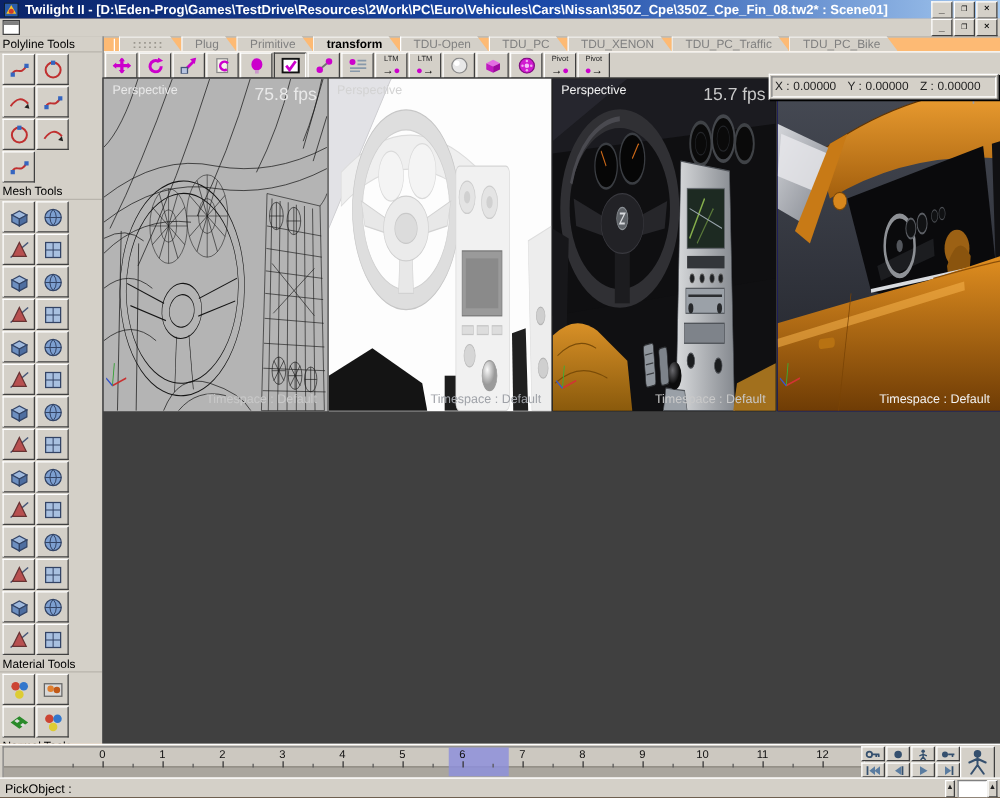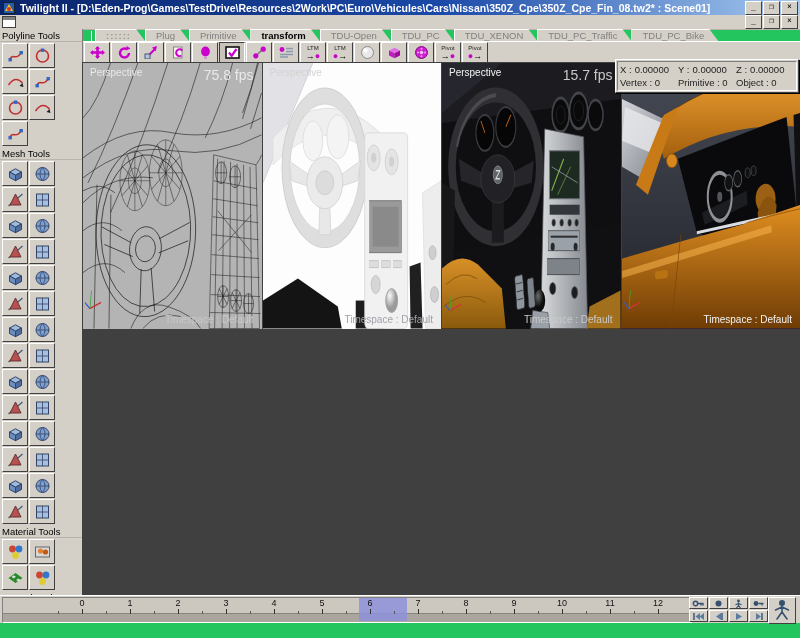--- a/index.html
+++ b/index.html
@@ -1,16 +1,16 @@
 <!DOCTYPE html>
 <html><head>
 <meta charset="utf-8">
 <style>
   html,body{margin:0;padding:0;background:#000;}
-  #root{position:relative;width:800px;height:638px;background:#22c55e;overflow:hidden;
+  #root{position:relative;width:800px;height:638px;background:#fdba74;overflow:hidden;
         font-family:"Liberation Sans",sans-serif;font-size:11px;color:#000;}
   
   #titlebar{position:absolute;left:0;top:0;width:800px;height:15px;
     background:linear-gradient(90deg,#0a246a,#1a49a8 55%,#a6caf0);display:flex;align-items:center;}
   #titlebar .ttext{color:#fff;font-weight:bold;font-size:10.5px;white-space:nowrap;overflow:hidden;
     text-overflow:clip;flex:1;padding-left:2px;}
   .appicon{width:12px;height:12px;margin:0 3px;flex:0 0 auto;}
   .winbtns{display:flex;gap:1px;padding-right:2px;}
   .winbtn{width:15px;height:12px;background:#d4d0c8;border:1px solid;border-color:#fff #404040 #404040 #fff;
     font-size:8px;line-height:10px;text-align:center;font-family:"DejaVu Sans Mono",monospace;}
@@ -814,25 +814,20 @@
             </span>
             <span class="cell">
               <span>Y :</span>
               <span>0.00000</span>
             </span>
             <span class="cell">
               <span>Z :</span>
               <span>0.00000</span>
             </span>
           </div>
-        <div class="cp-row" id="cp-counts">
-            <span class="cell">Vertex : 0</span>
-            <span class="cell">Primitive : 0</span>
-            <span class="cell">Object : 0</span>
-          </div>
       </div>
     </div>
   </div>
 
   <div id="timeline">
     <div id="ruler">
       <div id="ruler-hl" style="left: 356px; background: rgb(142, 144, 218);"></div>
       <div id="ruler-ticks">
           <div class="tick"><span>0</span><i></i></div>
           <div class="tick"><span>1</span><i></i></div>
@@ -901,13 +896,20 @@
     <div id="walkbtn" class="tlbtn">
       <svg viewBox="0 0 18 21">
         <g stroke="#35506e" stroke-width="1.6" fill="none" stroke-linecap="round">
           <circle cx="9" cy="3" r="2.2" fill="#35506e"></circle>
           <path d="M9 5.5 V12 M9 7 L2.5 10 M9 7 L15.5 10 M9 12 L4 19 M9 12 L14 19"></path>
         </g>
       </svg>
     </div>
   </div>
 
+  <div id="statusbar">
+    <span class="msg">PickObject :</span>
+    <span class="spinbtn">▲</span>
+    <input id="status-input" value="" style="">
+    <span class="spinbtn">▲</span>
+    <span id="grip"></span>
+  </div>
 </div>
 
 </body></html>

